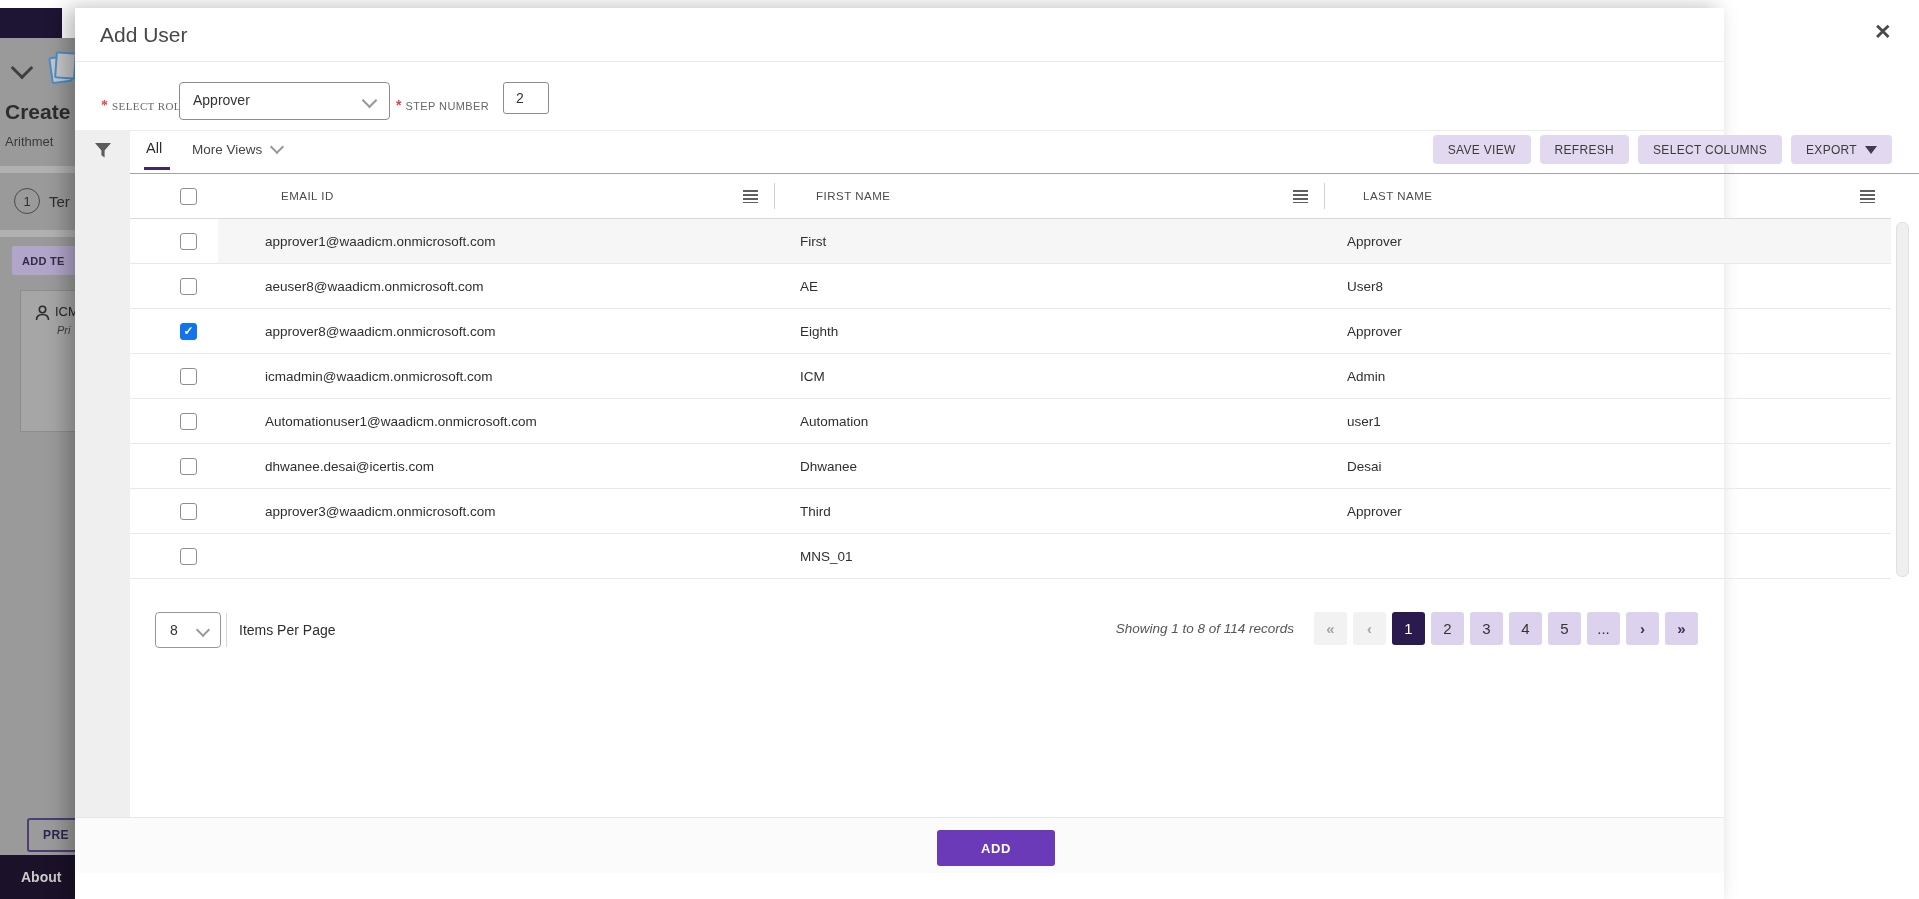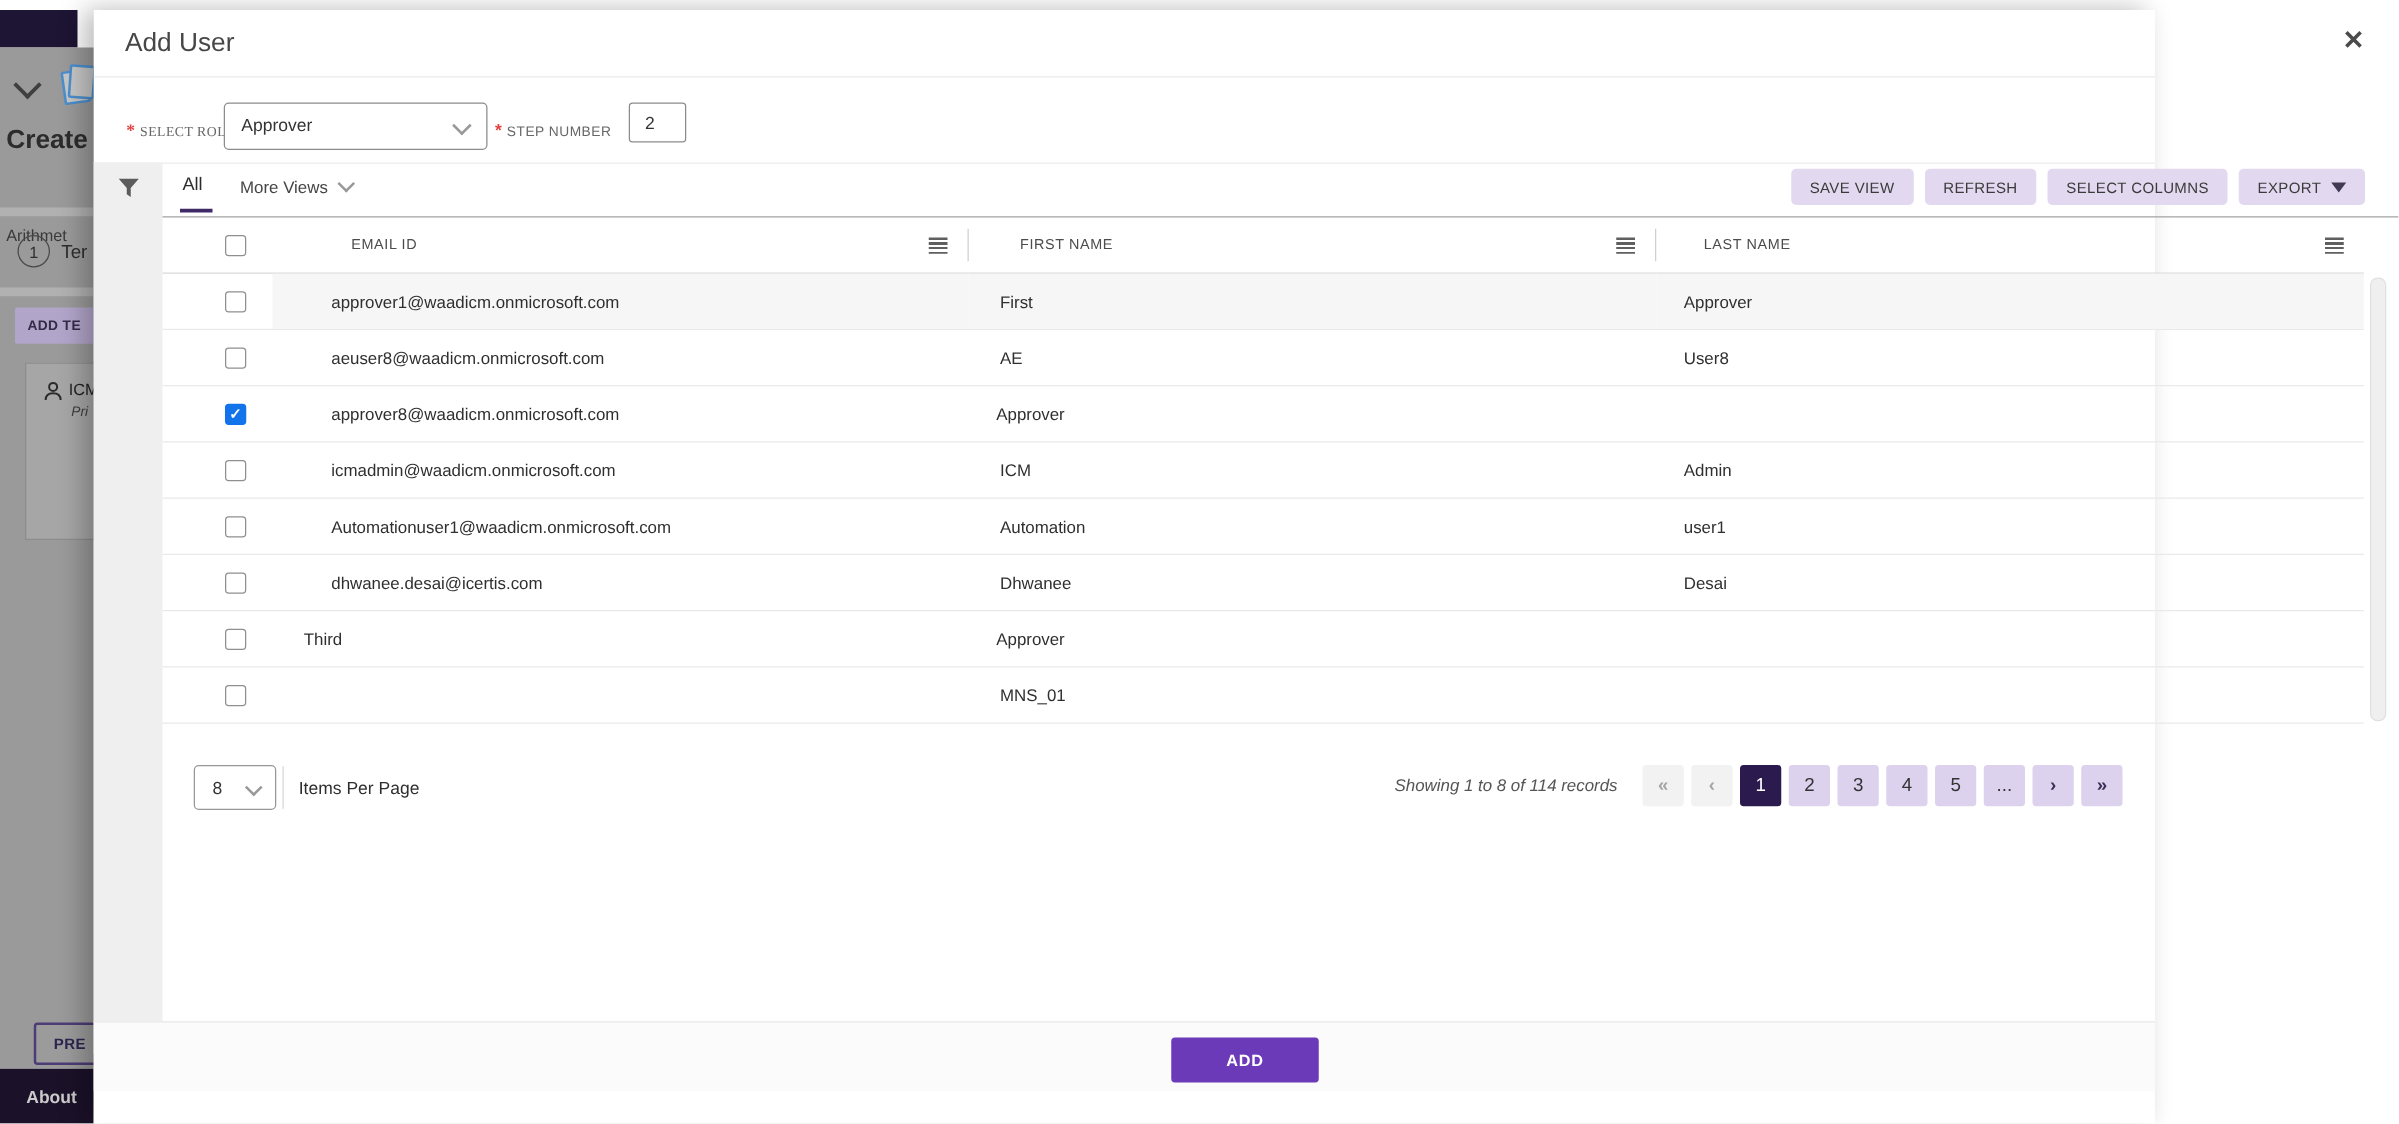--- a/index.html
+++ b/index.html
@@ -11,21 +11,21 @@
   .bd-topbar{position:absolute;left:0;top:8px;width:62px;height:30px;background:#1e1433;}
   .bd-body{position:absolute;left:0;top:38px;width:75px;height:817px;background:#9a9a9a;padding-left:44px;}
   .bd-chevron{position:absolute;left:14px;top:22px;width:13px;height:13px;
               border-right:3px solid #3f3f3f;border-bottom:3px solid #3f3f3f;transform:rotate(45deg);}
   .bd-pages{position:absolute;left:50px;top:14px;width:22px;height:28px;}
   .bd-pages i{position:absolute;display:block;width:17px;height:23px;border:2px solid #4b8fcd;
               background:#c7c7c7;border-radius:2px;}
   .bd-pages i:nth-child(1){left:0;top:4px;transform:rotate(-8deg);}
   .bd-pages i:nth-child(2){left:5px;top:0;transform:rotate(4deg);}
   .bd-title{position:absolute;left:5px;top:62px;font-size:21px;font-weight:700;color:#2c2c2c;white-space:nowrap;}
-  .bd-sub{position:absolute;left:5px;top:96px;font-size:13px;color:#3a3a3a;white-space:nowrap;margin-top:47px;}
+  .bd-sub{position:absolute;left:5px;top:96px;font-size:13px;color:#3a3a3a;white-space:nowrap;}
   .bd-sep{position:absolute;left:0;width:100%;height:7px;background:#b1b1b1;}
   .bd-step{position:absolute;left:14px;top:150px;display:flex;align-items:center;gap:9px;white-space:nowrap;}
   .bd-badge{display:inline-flex;align-items:center;justify-content:center;width:24px;height:24px;
             border:1.5px solid #4a4a4a;border-radius:50%;font-size:13px;color:#2f2f2f;}
   .bd-step-label{font-size:15px;color:#2d2d2d;}
   .bd-addte{position:absolute;left:12px;top:208px;width:70px;height:29px;background:#b2a5ca;border:none;
             border-radius:2px;color:#342c46;font-size:11px;font-weight:700;letter-spacing:.3px;
             text-align:left;padding:0 0 0 10px;font-family:inherit;white-space:nowrap;}
   .bd-card{position:absolute;left:20px;top:252px;width:60px;height:140px;background:#a6a6a6;
            border:1px solid #8d8d8d;border-right:none;}
@@ -230,20 +230,21 @@
           </div>
         <div class="cell c-email">aeuser8@waadicm.onmicrosoft.com</div>
         <div class="cell c-first">AE</div>
         <div class="cell c-last">User8</div>
       </div>
       <div class="g-row">
         <div class="cell cbcell">
             <span class="cb checked"></span>
           </div>
         <div class="cell c-email">approver8@waadicm.onmicrosoft.com</div>
+        <div class="cell c-first">Eighth</div>
         <div class="cell c-last">Approver</div>
       </div>
       <div class="g-row">
         <div class="cell cbcell">
             <span class="cb"></span>
           </div>
         <div class="cell c-email">icmadmin@waadicm.onmicrosoft.com</div>
         <div class="cell c-first">ICM</div>
         <div class="cell c-last">Admin</div>
       </div>
@@ -260,20 +261,21 @@
             <span class="cb"></span>
           </div>
         <div class="cell c-email">dhwanee.desai@icertis.com</div>
         <div class="cell c-first">Dhwanee</div>
         <div class="cell c-last">Desai</div>
       </div>
       <div class="g-row">
         <div class="cell cbcell">
             <span class="cb"></span>
           </div>
+        <div class="cell c-email">approver3@waadicm.onmicrosoft.com</div>
         <div class="cell c-first">Third</div>
         <div class="cell c-last">Approver</div>
       </div>
       <div class="g-row">
         <div class="cell cbcell">
             <span class="cb"></span>
           </div>
         <div class="cell c-email"></div>
         <div class="cell c-first">MNS_01</div>
         <div class="cell c-last"></div>

